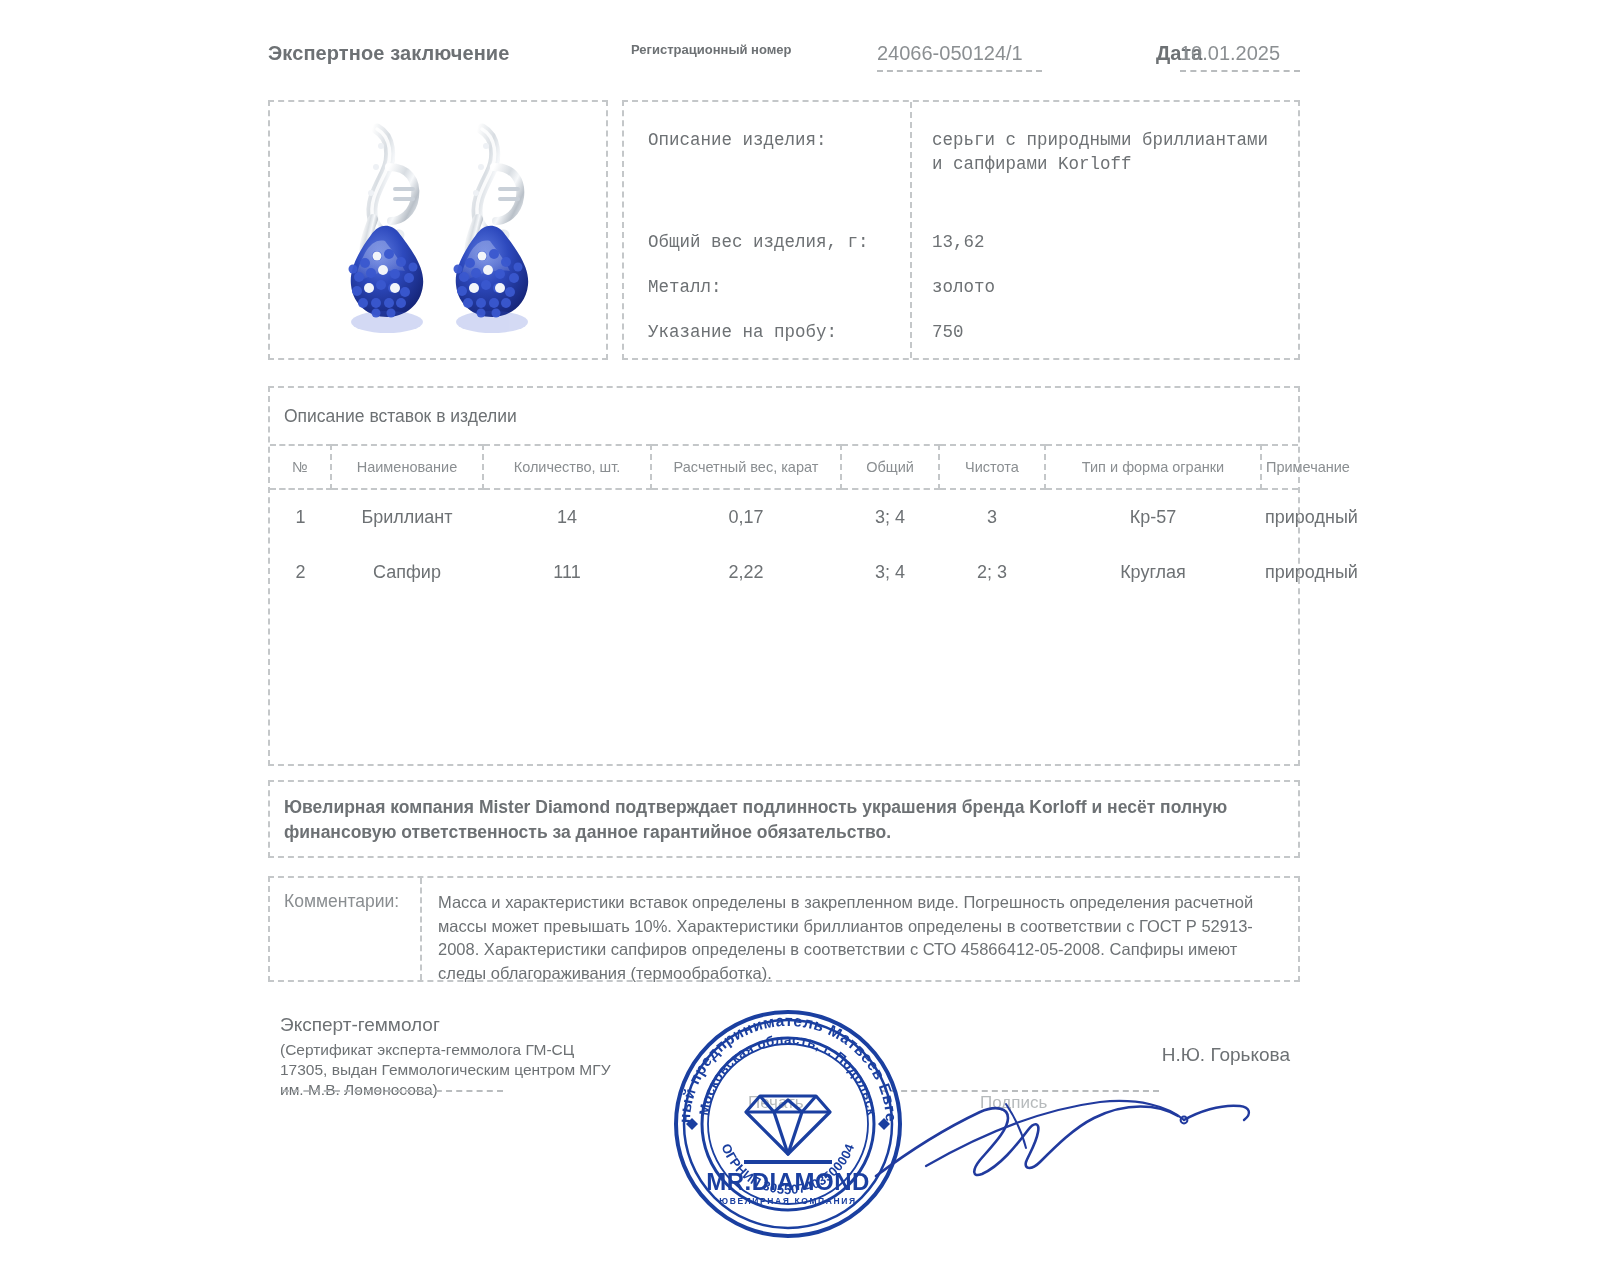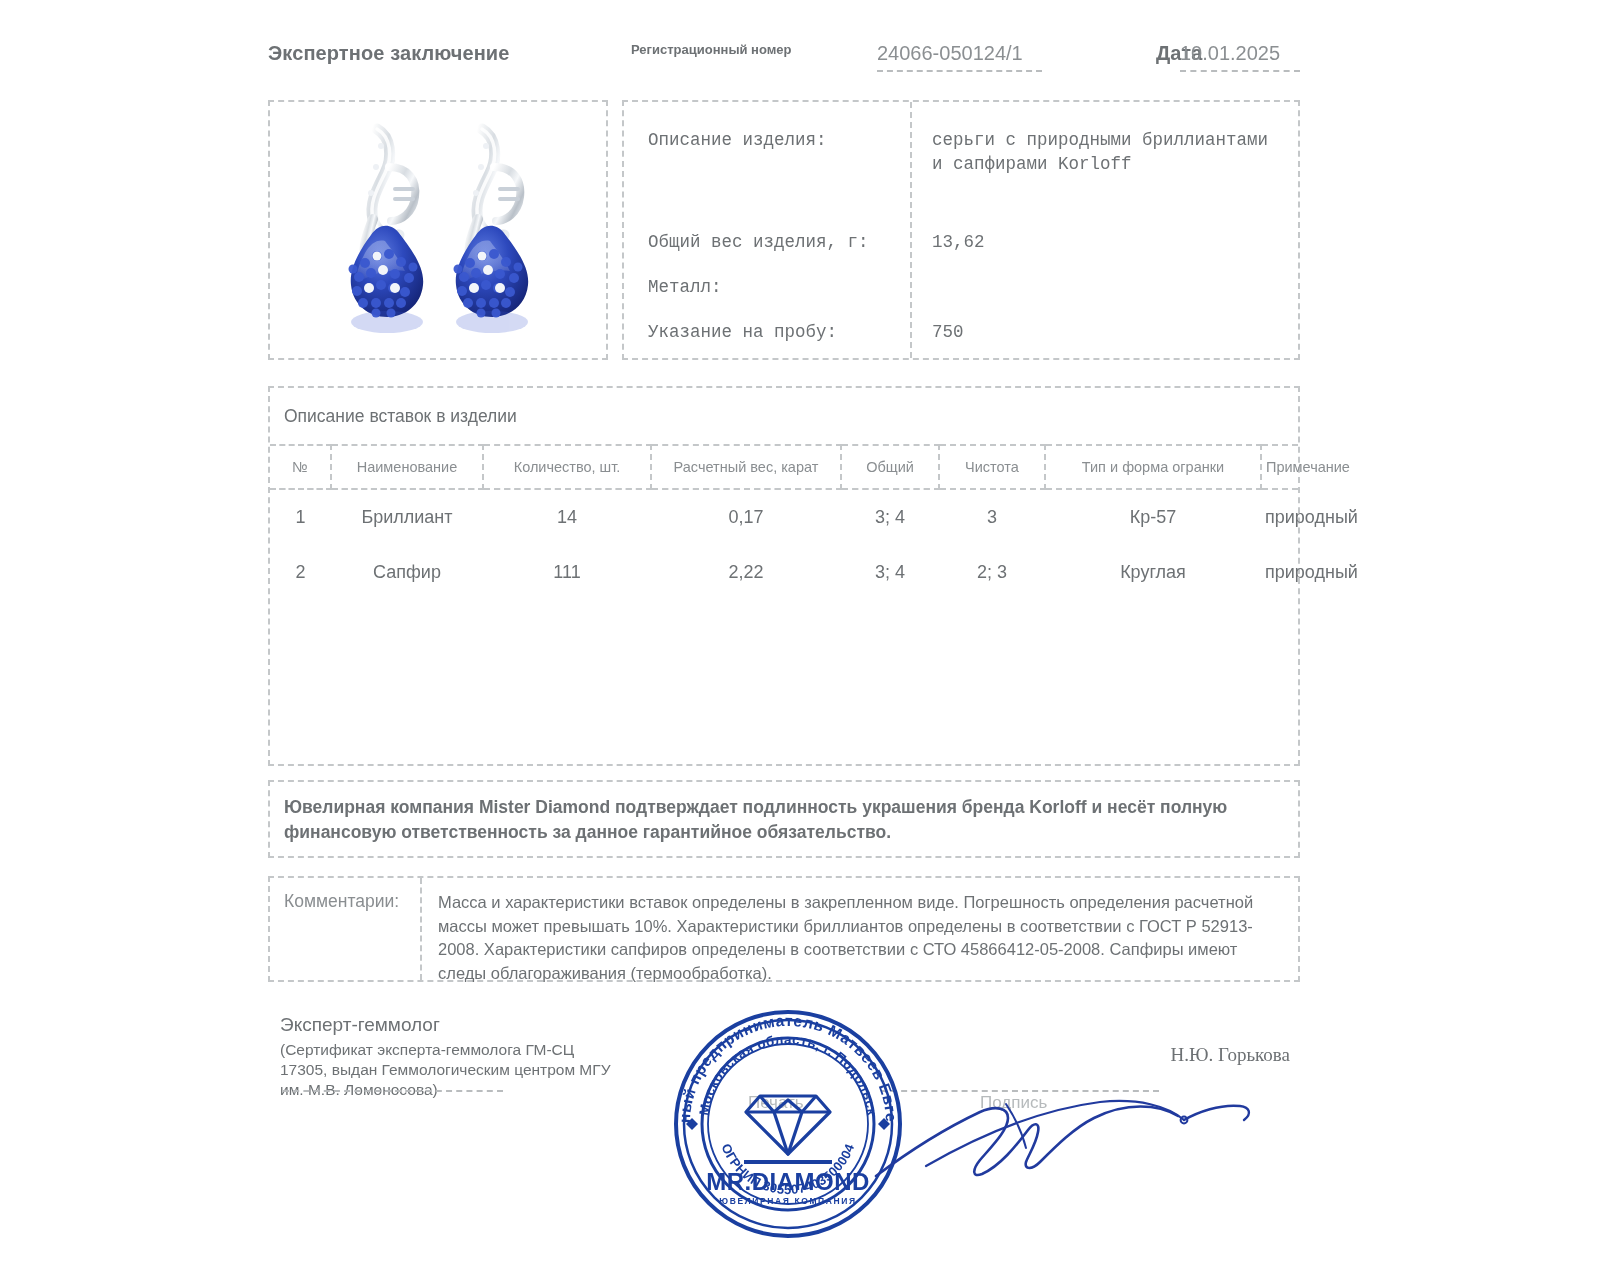--- a/index.html
+++ b/index.html
@@ -122,21 +122,21 @@
   .expert-title{
     position:absolute;left:12px;top:14px;
     font-size:19px;color:#6d7174;white-space:nowrap;
   }
   .expert-cert{
     position:absolute;left:12px;top:40px;width:340px;
     font-size:15.5px;color:#6d7174;line-height:20px;
   }
   .sign-name{
     position:absolute;right:10px;top:44px;
-    font-size:19px;color:#6d7174;white-space:nowrap;font-family:Liberation Serif, serif;
+    font-size:19px;color:#6d7174;white-space:nowrap;
   }
   .sign-line{
     position:absolute;left:613px;width:278px;top:90px;
     border-top:2px dashed #b9bcbe;
   }
   .sign-label{
     position:absolute;left:712px;top:93px;
     font-size:17px;color:#b6babc;white-space:nowrap;
   }
   .stamp-line{
@@ -255,20 +255,21 @@
   <div class="dbox info-box">
     <div class="info-divider"></div>
 
     <div class="info-row info-label r1">Описание изделия:</div>
     <div class="info-row info-value r1">серьги с природными бриллиантами и сапфирами Korloff</div>
 
     <div class="info-row info-label r2">Общий вес изделия, г:</div>
     <div class="info-row info-value r2">13,62</div>
 
     <div class="info-row info-label r3">Металл:</div>
+    <div class="info-row info-value r3">золото</div>
 
     <div class="info-row info-label r4">Указание на пробу:</div>
     <div class="info-row info-value r4">750</div>
   </div>
 
   <div class="dbox table-box">
     <div class="table-title">Описание вставок в изделии</div>
     <table class="tbl">
       <thead>
         <tr>

